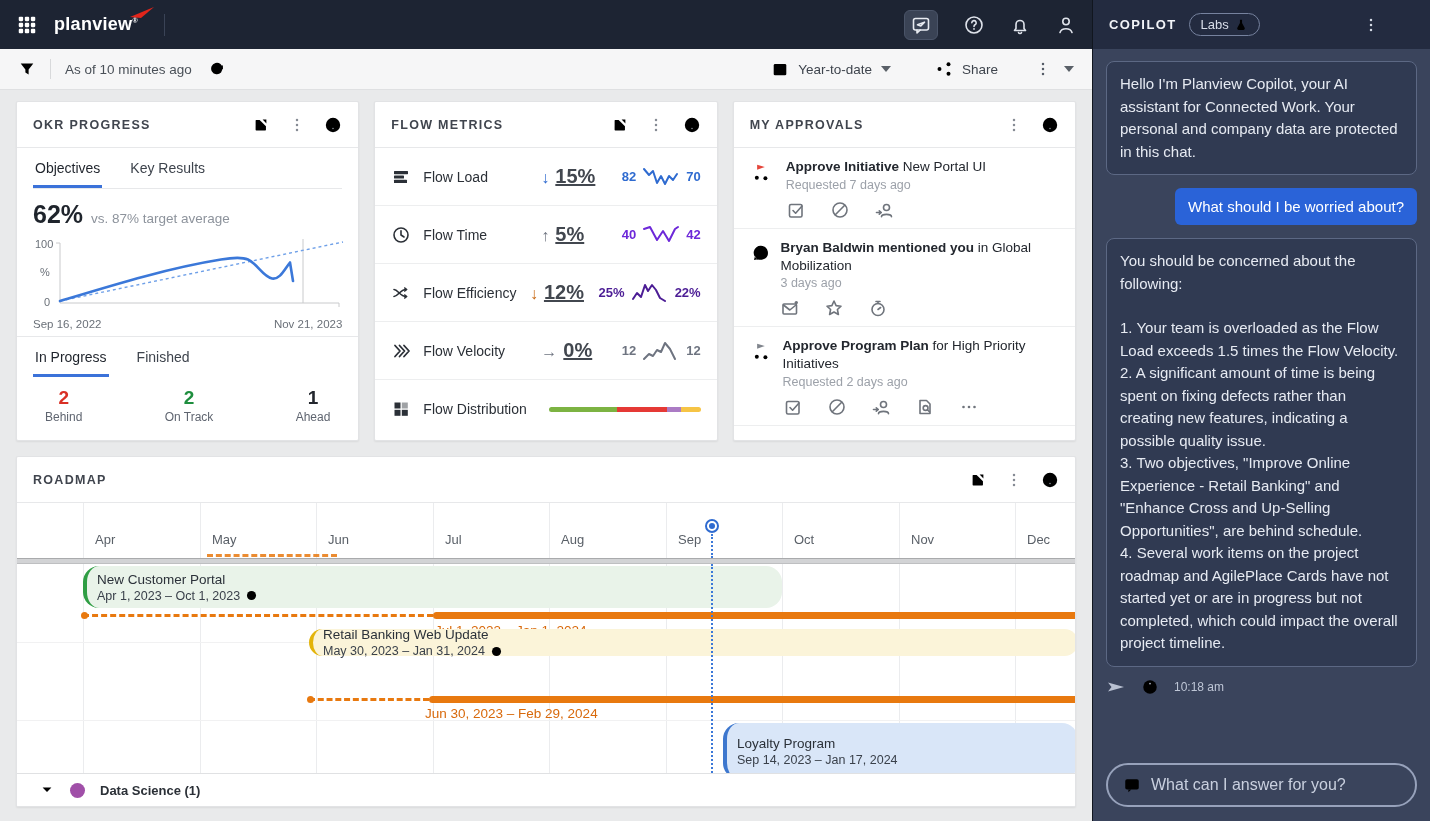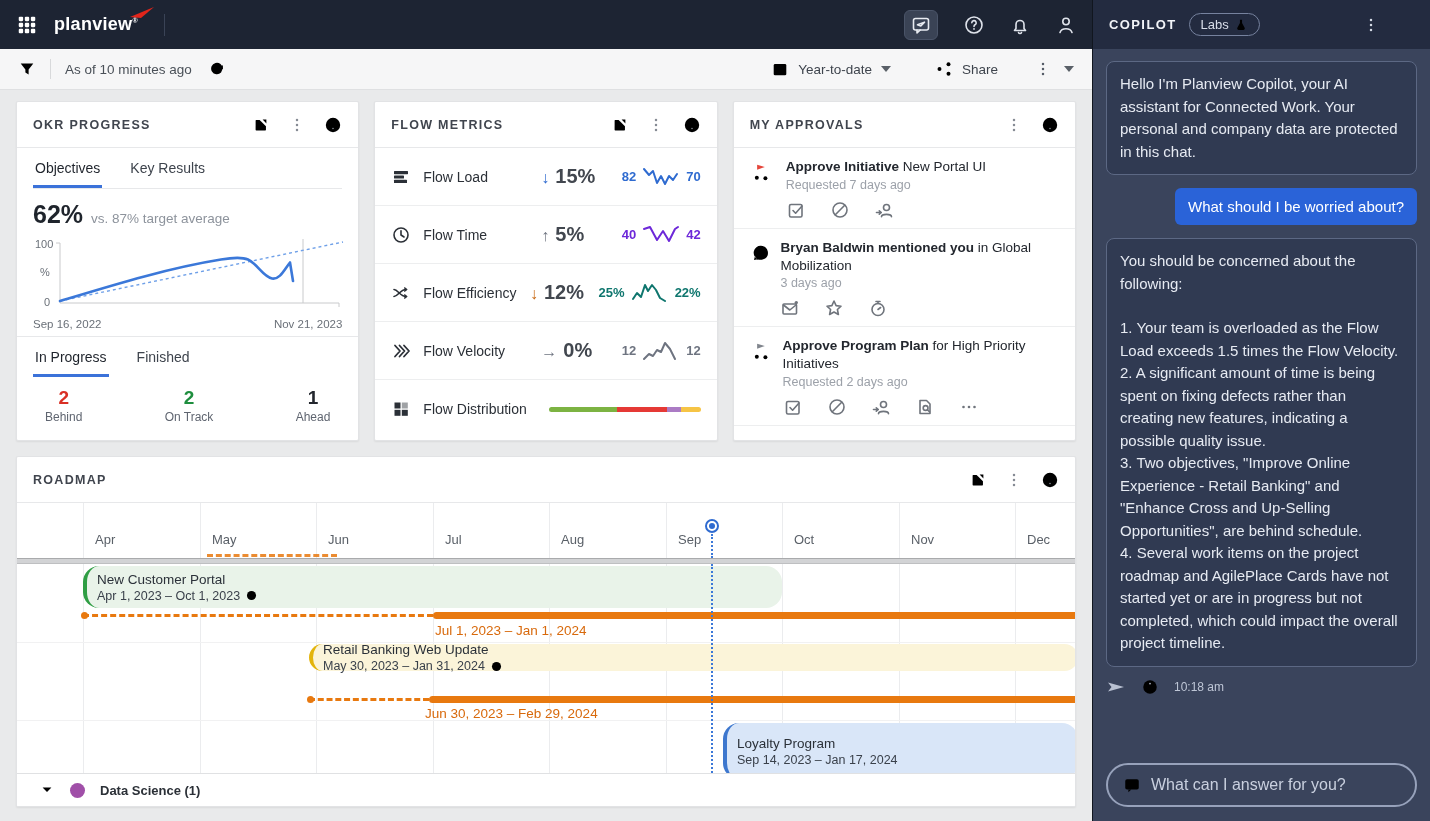--- a/index.html
+++ b/index.html
@@ -50,21 +50,21 @@
   .okr-stat .v { font-size:19px; font-weight:700; }
   .okr-stat .l { font-size:12px; color:#5F6570; margin-top:1px; }
 
   
   .flow-row { height:58px; display:flex; align-items:center; padding:0 16px; border-bottom:1px solid #EDEEEF; color:#23272E; }
   .flow-row:last-child { border-bottom:none; }
   .flow-ic { color:#2B3037; margin-right:12px; }
   .flow-name { font-size:14px; width:118px; color:#2B3037; }
   .flow-trend { display:flex; align-items:baseline; gap:6px; width:76px; }
   .flow-arrow { font-size:16px; font-weight:700; }
-  .flow-pct { font-size:20px; font-weight:700; color:#42474F; }
+  .flow-pct { font-size:20px; font-weight:700; color:#42474F;text-decoration:underline; }
   .flow-spark { margin-left:auto; display:flex; align-items:center; gap:7px; font-size:13px; font-weight:700; }
   .spark { width:36px; height:24px; }
   .dist-bar { flex:1; height:5px; border-radius:3px; overflow:hidden; display:flex; margin-left:8px; }
 
   
   .appr-item { display:flex; padding:10px 16px 8px; border-bottom:1px solid #EDEEEF; }
   .appr-left { width:36px; padding-top:3px; }
   .appr-title { font-size:13.5px; line-height:1.32; color:#23272E; }
   .appr-title b { font-weight:700; }
   .appr-sub { font-size:12.5px; color:#9CA1A9; margin-top:2px; }
@@ -453,21 +453,21 @@
 
         <div class="flow-row">
           <svg class="ic flow-ic">
               <use href="#i-flow-eff"></use>
             </svg>
           <span class="flow-name">Flow Efficiency</span>
           <span class="flow-trend">
               <span class="flow-arrow" style="color: rgb(201, 106, 21);">↓</span>
               <span class="flow-pct">12%</span>
             </span>
-          <span class="flow-spark" style="color: #0f766e;">
+          <span class="flow-spark" style="color: #4c1d95;">
             <span>25%</span>
             <svg class="spark" viewBox="0 0 36 24">
                 <polyline points="1,18 5,12 9,16 13,4 16,10 20,4 24,9 28,17 33,20" fill="none" stroke="currentColor" stroke-width="2" stroke-linejoin="round" stroke-linecap="round"></polyline>
               </svg>
             <span>22%</span>
           </span>
         </div>
 
         <div class="flow-row">
           <svg class="ic flow-ic">
@@ -654,21 +654,21 @@
                   <use href="#i-clock"></use>
                 </svg>
               </span>
           </div>
           <div class="dash-line" style="left:66px; top:56px; width:350px">
               <span class="dot"></span>
             </div>
           <div class="solid-line" style="left:416px; top:54px; width:645px"></div>
           <div class="o-label" style="left:418px; top:65px">Jul 1, 2023 – Jan 1, 2024</div>
 
-          <div class="gbar bar-yellow" style="left:292px; top:86px; width:769px; height:27px">
+          <div class="gbar bar-yellow" style="left:292px; top:71px; width:769px; height:27px">
             <span class="nm">Retail Banking Web Update</span>
             <span class="dt">
                 <span>May 30, 2023 – Jan 31, 2024</span>
                 <svg class="ic13" style="color:#D97706">
                   <use href="#i-clock"></use>
                 </svg>
               </span>
           </div>
           <div class="dash-line" style="left:292px; top:140px; width:120px">
               <span class="dot"></span>

